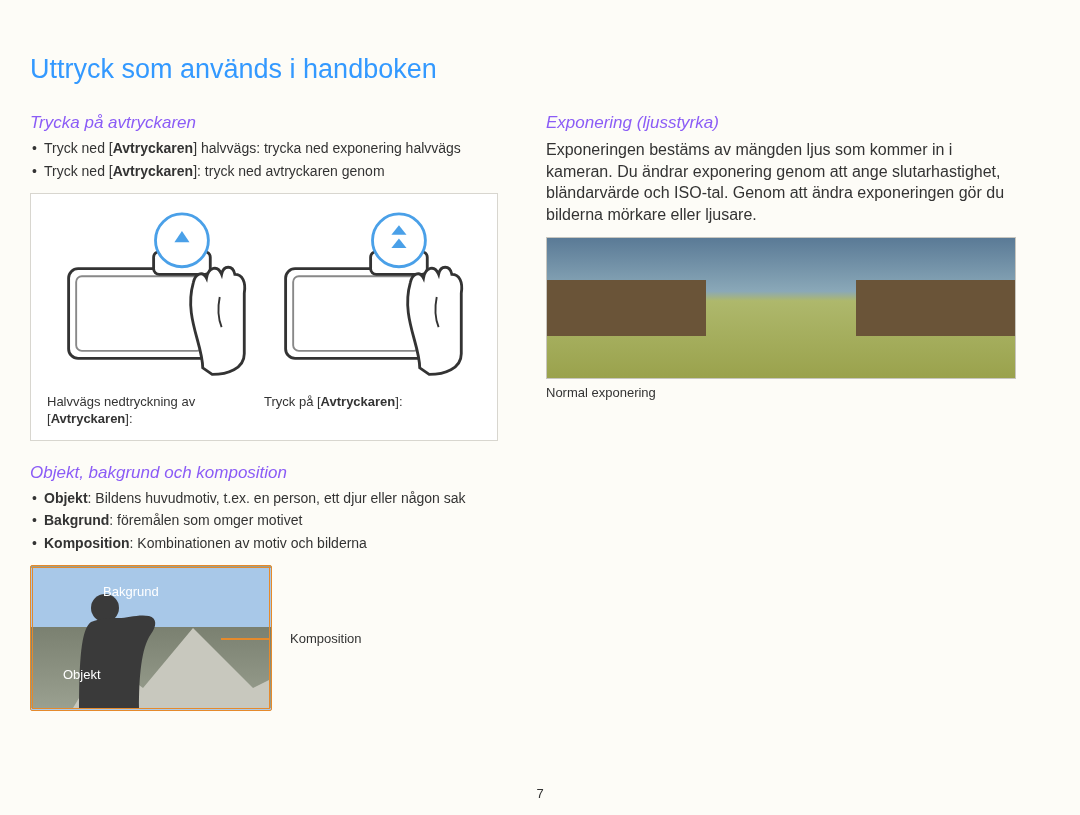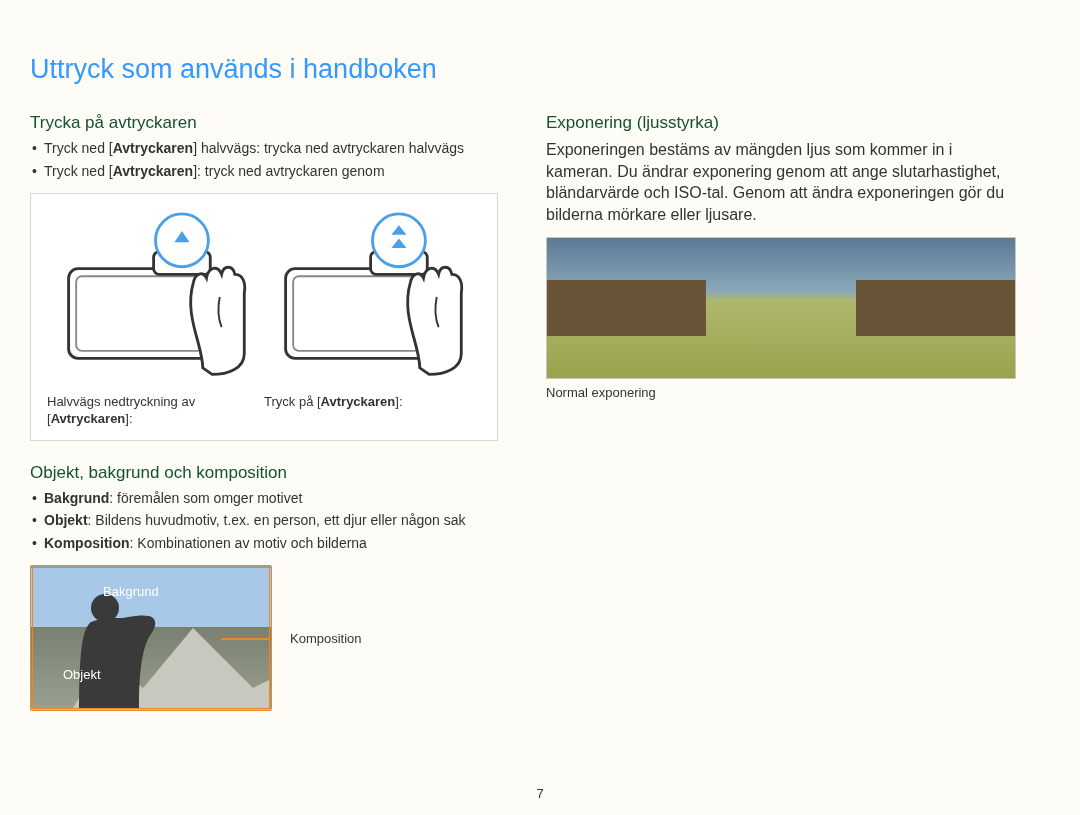--- a/index.html
+++ b/index.html
@@ -1,20 +1,20 @@
 <!DOCTYPE html>
 <html><head>
 <meta charset="utf-8">
 <style>
   html,body{margin:0;padding:0;background:#fdfcf7;font-family:Helvetica,Arial,sans-serif;color:#333;}
   .page{width:1080px;height:815px;position:relative;box-sizing:border-box;padding:54px 66px 0 30px;}
   h1.title{color:#3399ff;font-weight:400;font-size:27px;margin:0 0 28px 0;}
   .cols{display:flex;gap:48px;}
   .col{flex:1;min-width:0;}
-  h2.sub{font-size:17px;font-weight:400;color:#14532d;margin:0 0 6px 0;}
+  h2.sub{font-size:17px;font-weight:400;color:#8b5cf6;margin:0 0 6px 0;font-style:italic;}
   ul.bul{list-style:none;padding:0;margin:0 0 12px 0;}
   ul.bul>li{font-size:14px;line-height:1.35;margin:0 0 4px 0;padding-left:14px;position:relative;}
   ul.bul>li::before{content:"•";position:absolute;left:2px;top:0;}
   .bracket{display:inline-block;}
   .bracket::before{content:"[";}
   .bracket::after{content:"]";}
   .bracket b{font-weight:700;}
   p.body{font-size:16px;line-height:1.35;margin:0 0 12px 0;}
 
   
@@ -61,21 +61,21 @@
 <div class="page">
   <h1 class="title">Uttryck som används i handboken</h1>
 
   <div class="cols">
 
     <div class="col">
 
       <h2 class="sub">Trycka på avtryckaren</h2>
       <ul class="bul">
         <li>
-          <span>Tryck ned </span><span class="bracket"><b>Avtryckaren</b></span><span> halvvägs: trycka ned avtryckaren halvvägs</span>
+          <span>Tryck ned </span><span class="bracket"><b>Avtryckaren</b></span><span> halvvägs: trycka ned exponering halvvägs</span>
         </li>
         <li>
           <span>Tryck ned </span><span class="bracket"><b>Avtryckaren</b></span><span>: tryck ned avtryckaren genom</span>
         </li>
       </ul>
 
       <div class="shutterbox">
         <div class="shcell">
           <svg class="camsvg" viewBox="0 0 200 180">
 
@@ -105,22 +105,22 @@
             <polygon points="128,28 120,38 136,38" fill="#4aa0e8"></polygon>
           </svg>
           <div class="shcaption">
             <span>Tryck på </span><span class="bracket"><b>Avtryckaren</b></span><span>:</span>
           </div>
         </div>
       </div>
 
       <h2 class="sub">Objekt, bakgrund och komposition</h2>
       <ul class="bul">
+        <li><b>Objekt</b><span>: Bildens huvudmotiv, t.ex. en person, ett djur eller någon sak</span></li>
         <li><b>Bakgrund</b><span>: föremålen som omger motivet</span></li>
-        <li><b>Objekt</b><span>: Bildens huvudmotiv, t.ex. en person, ett djur eller någon sak</span></li>
         <li><b>Komposition</b><span>: Kombinationen av motiv och bilderna</span></li>
       </ul>
 
       <div class="compwrap">
         <div class="compfig">
           <div class="mount">
             <svg viewBox="0 0 220 90">
                 <path d="M0 90 L30 40 L70 70 L120 10 L180 70 L220 50 L220 90 Z" fill="#c8c8be"></path>
               </svg>
           </div>

